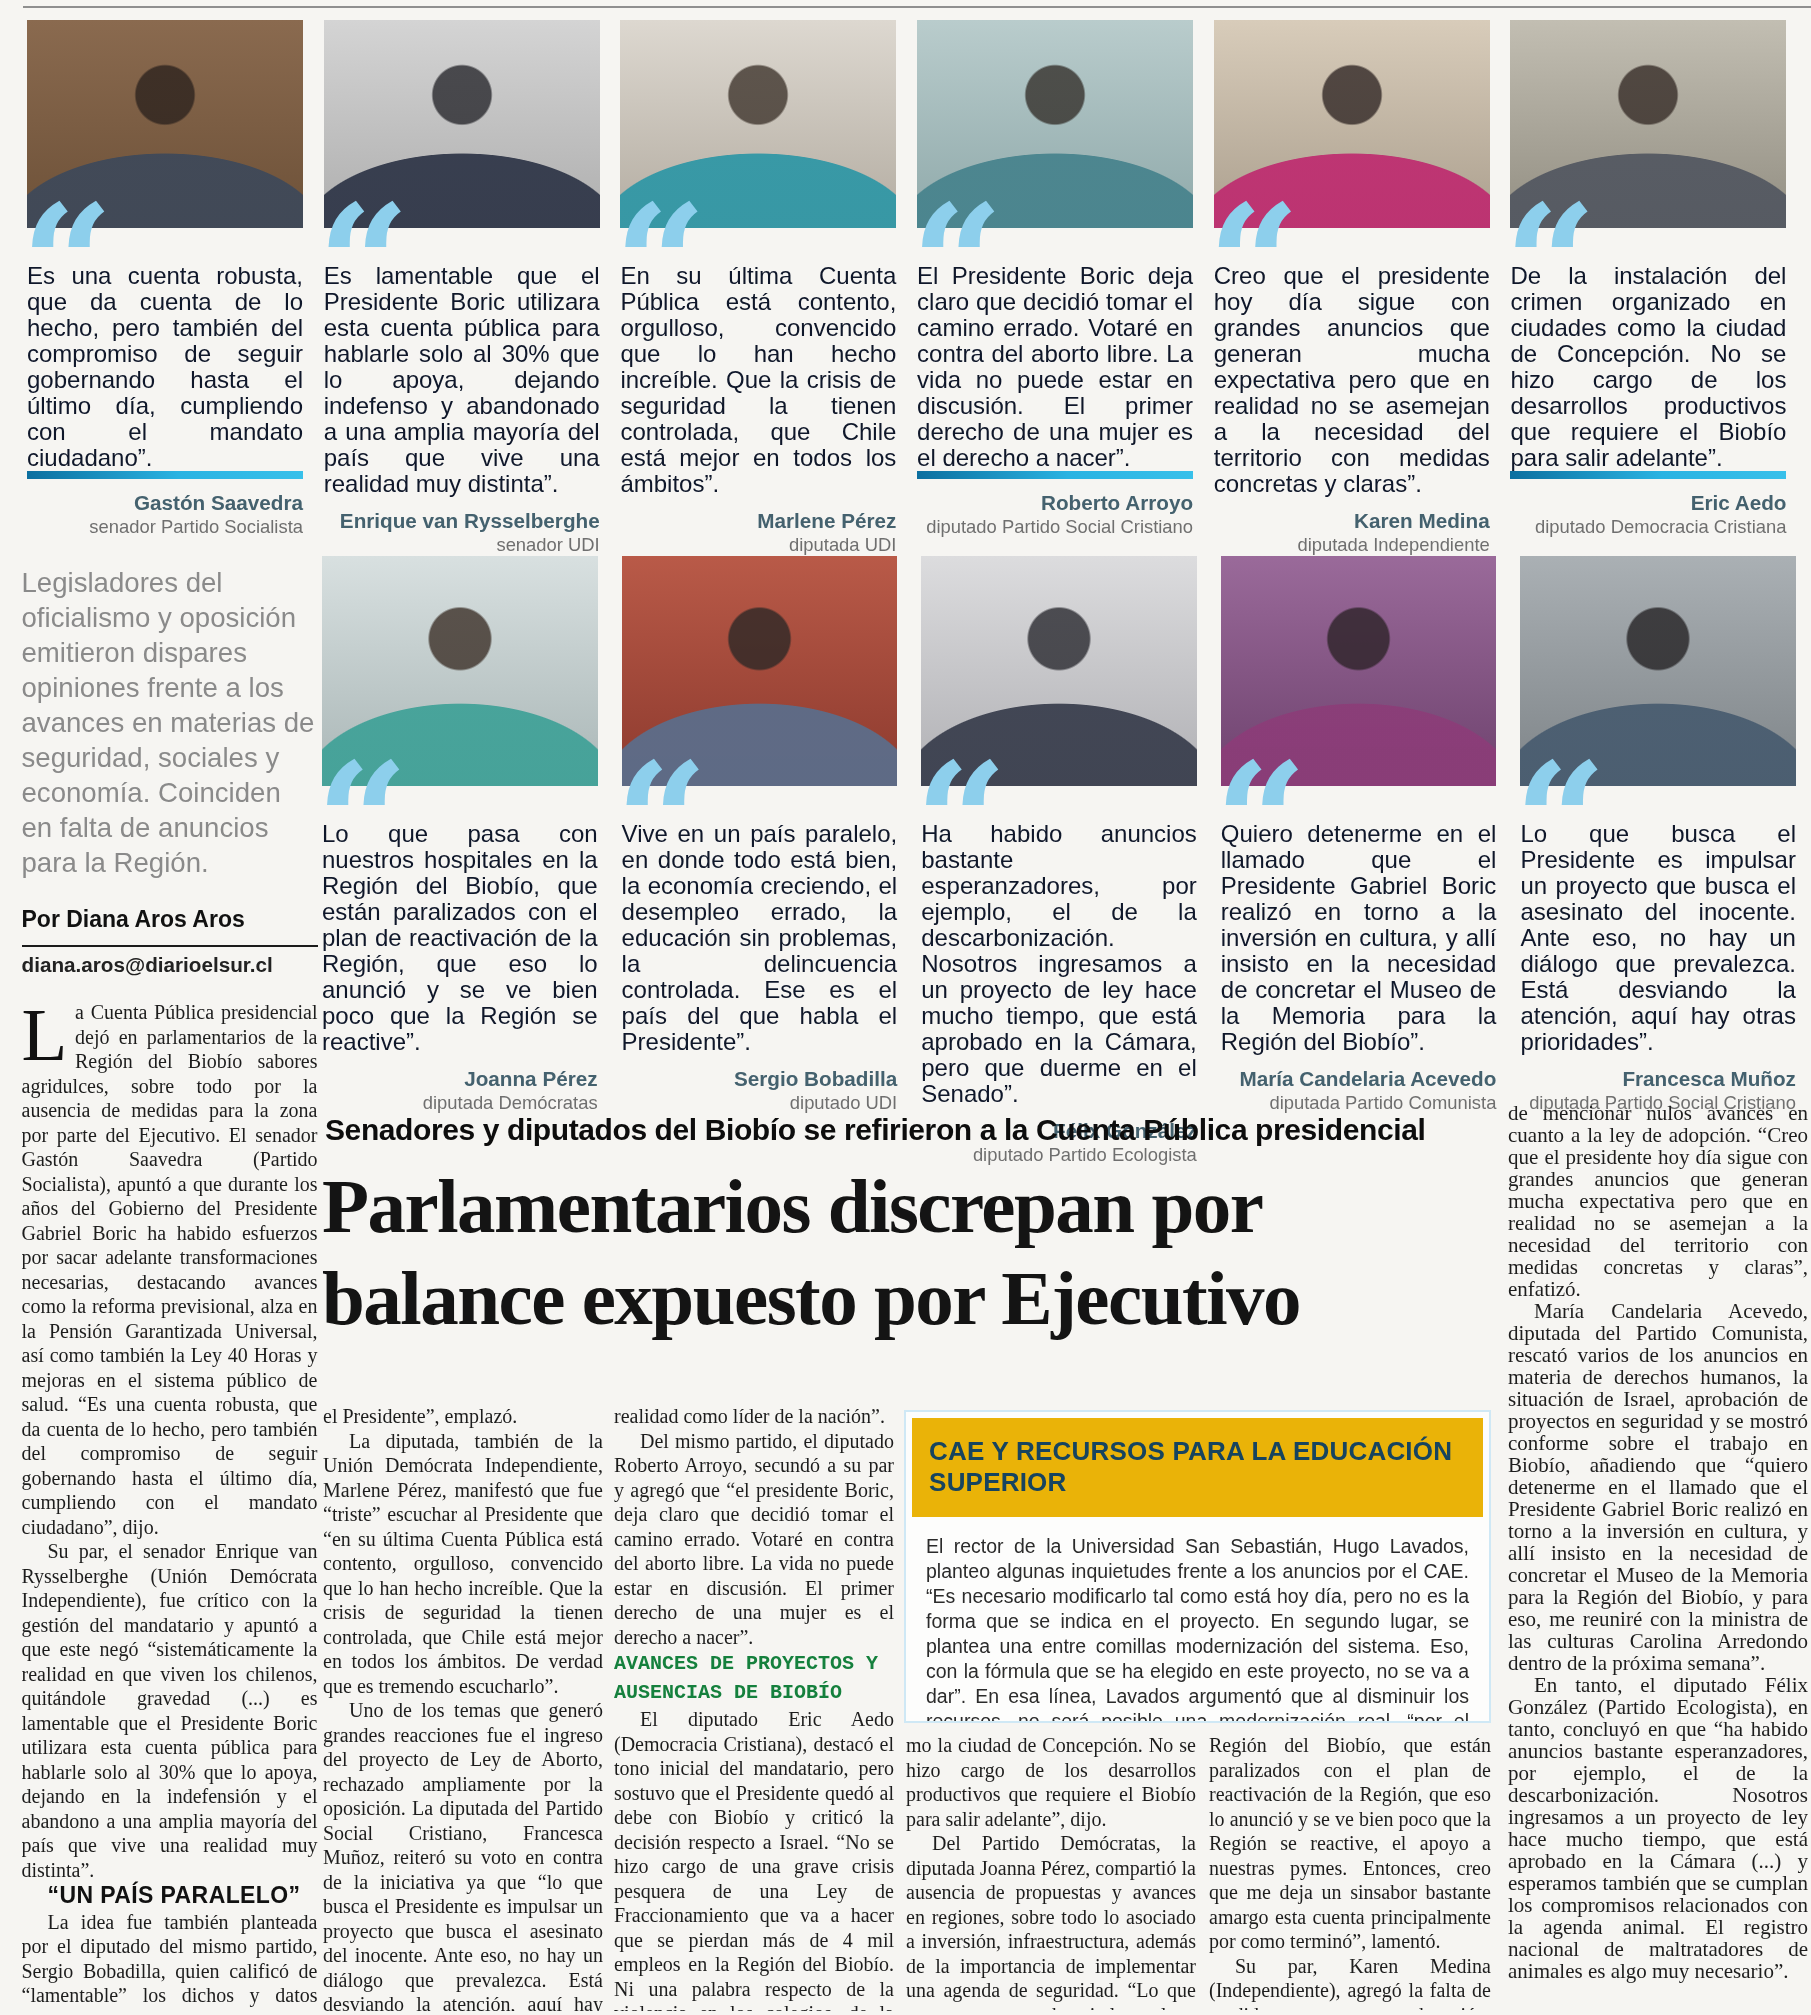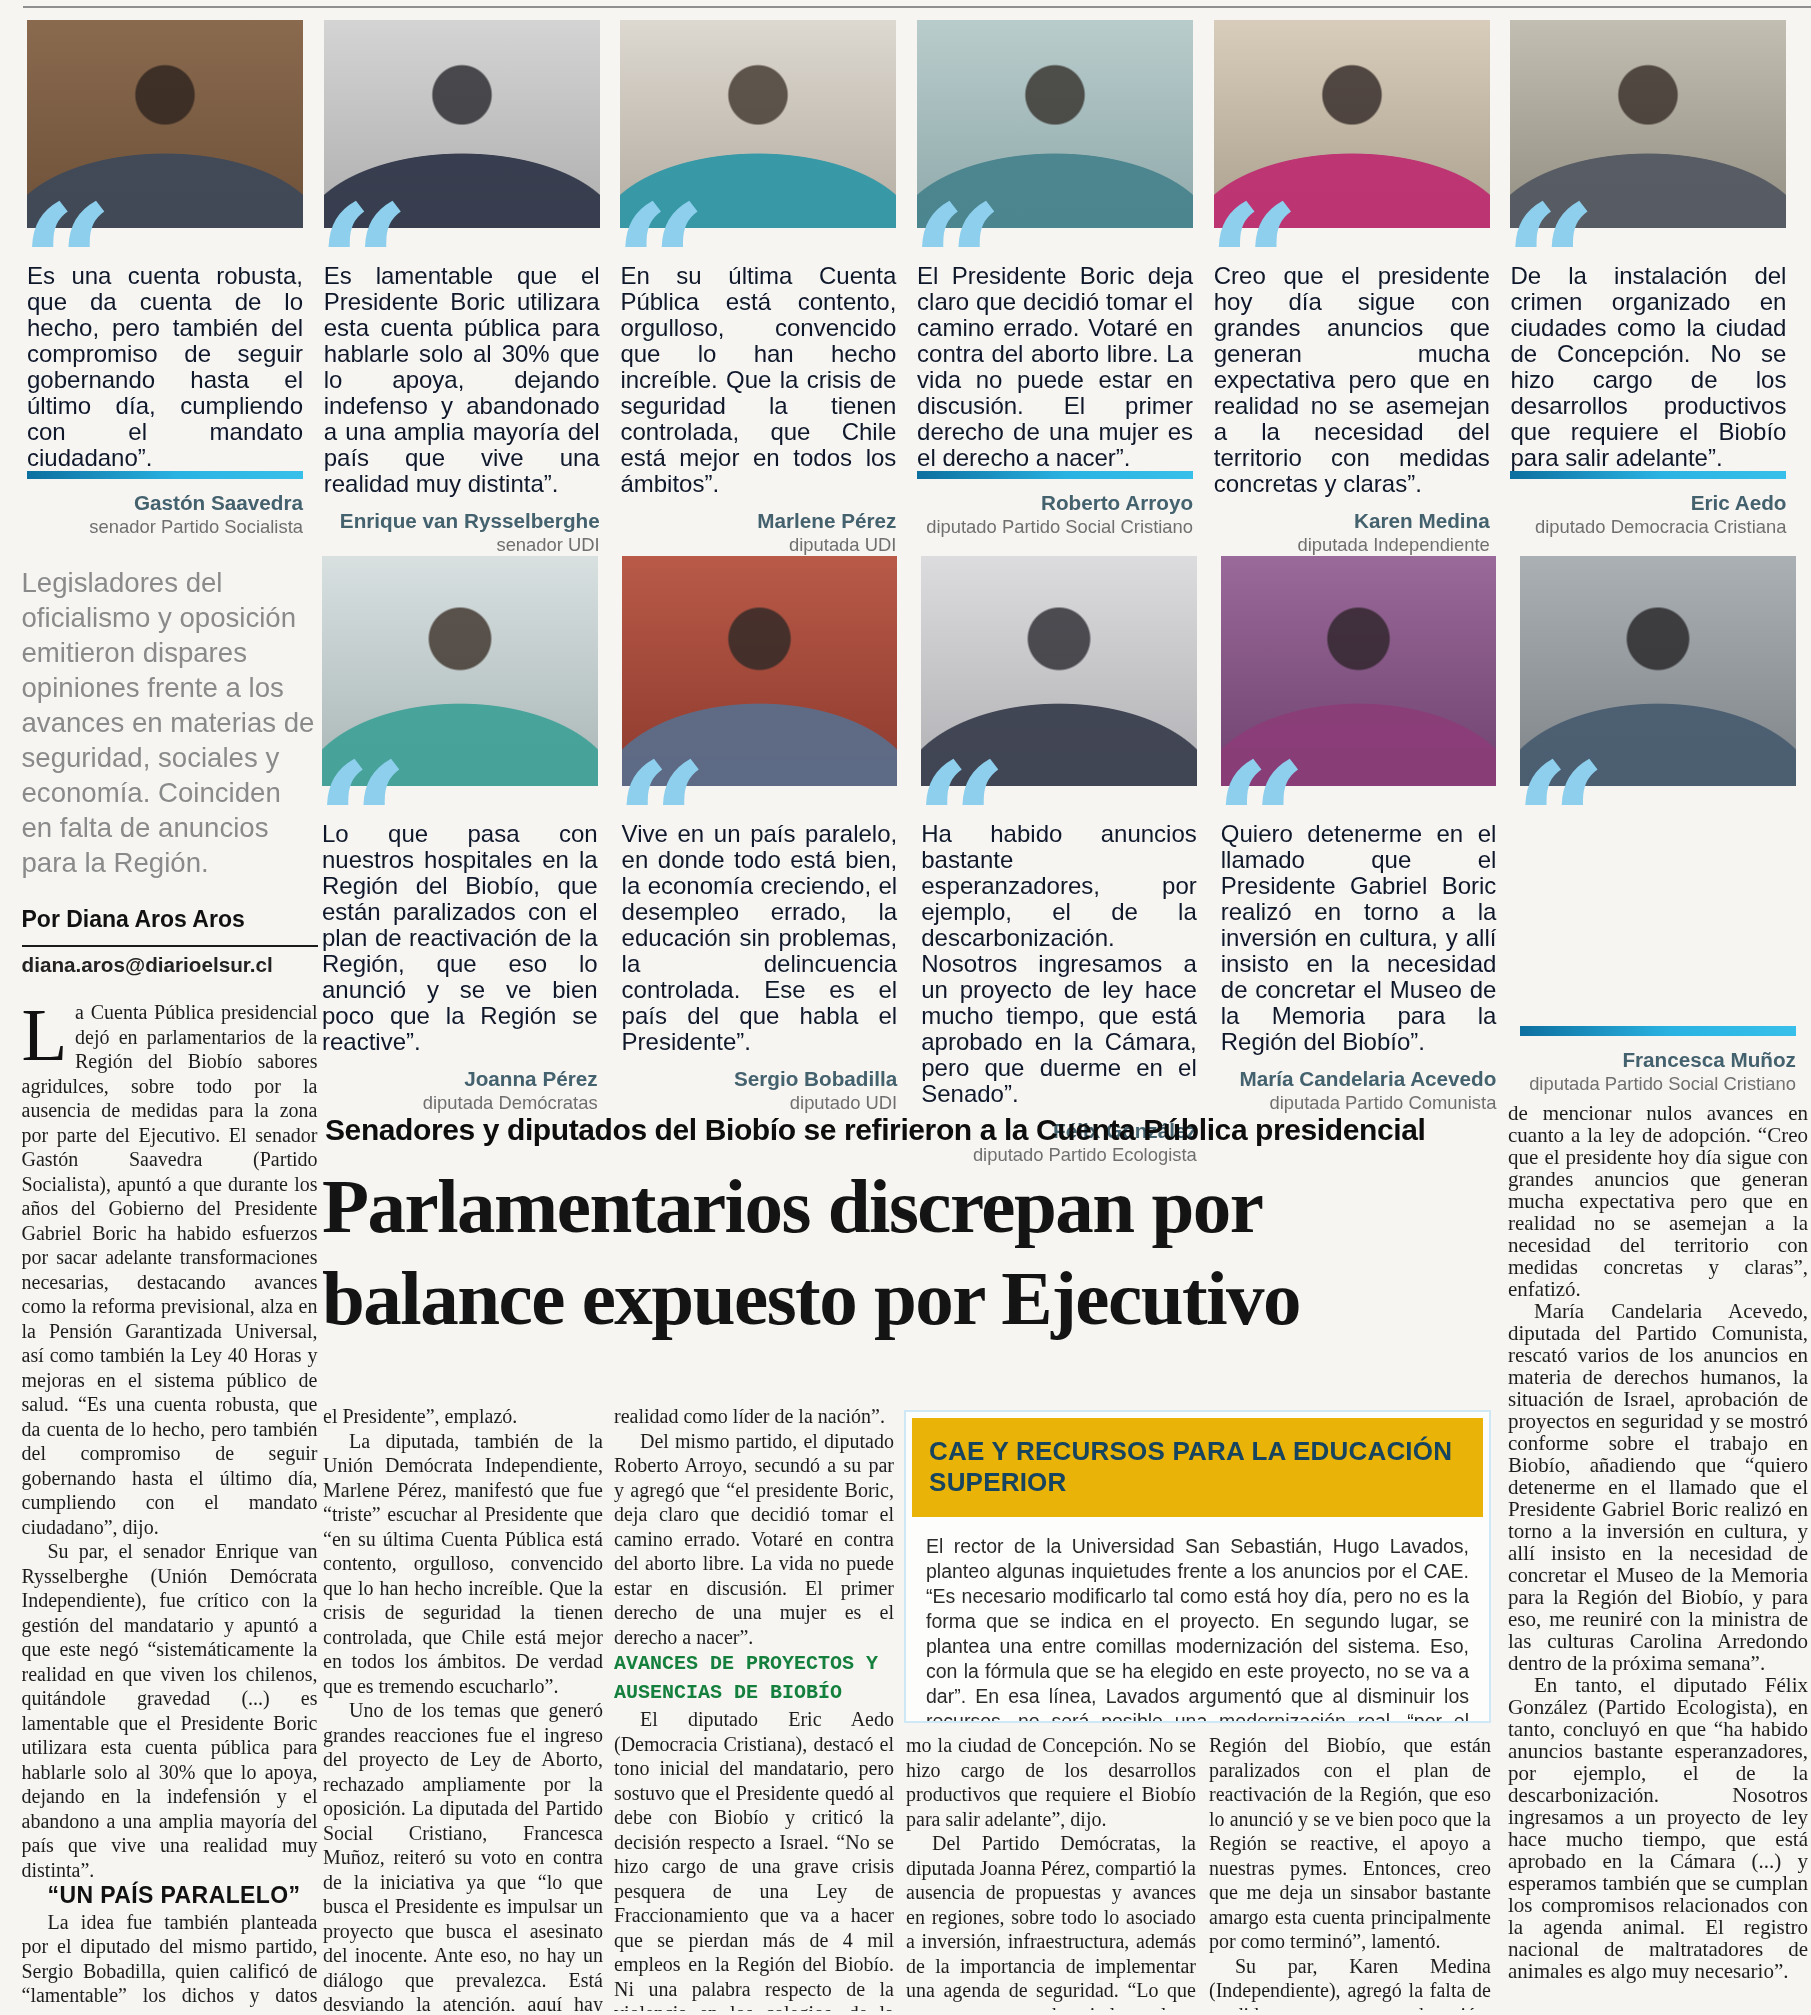--- a/index.html
+++ b/index.html
@@ -241,20 +241,21 @@
       <div class="rule"></div>
       <div class="attrib">
         <div class="pname">María Candelaria Acevedo</div>
         <div class="prole">diputada Partido Comunista</div>
       </div>
     </div>
     <div class="card">
       <div class="photo t11"></div>
       <div class="quote">
         <span class="qmark"></span>
+        <p class="qtext">Lo que busca el Presidente es impulsar un proyecto que busca el asesinato del inocente. Ante eso, no hay un diálogo que prevalezca. Está desviando la atención, aquí hay otras prioridades”.</p>
       </div>
       <div class="rule"></div>
       <div class="attrib">
         <div class="pname">Francesca Muñoz</div>
         <div class="prole">diputada Partido Social Cristiano</div>
       </div>
     </div>
   </div>
 
   <div class="sidebar">

